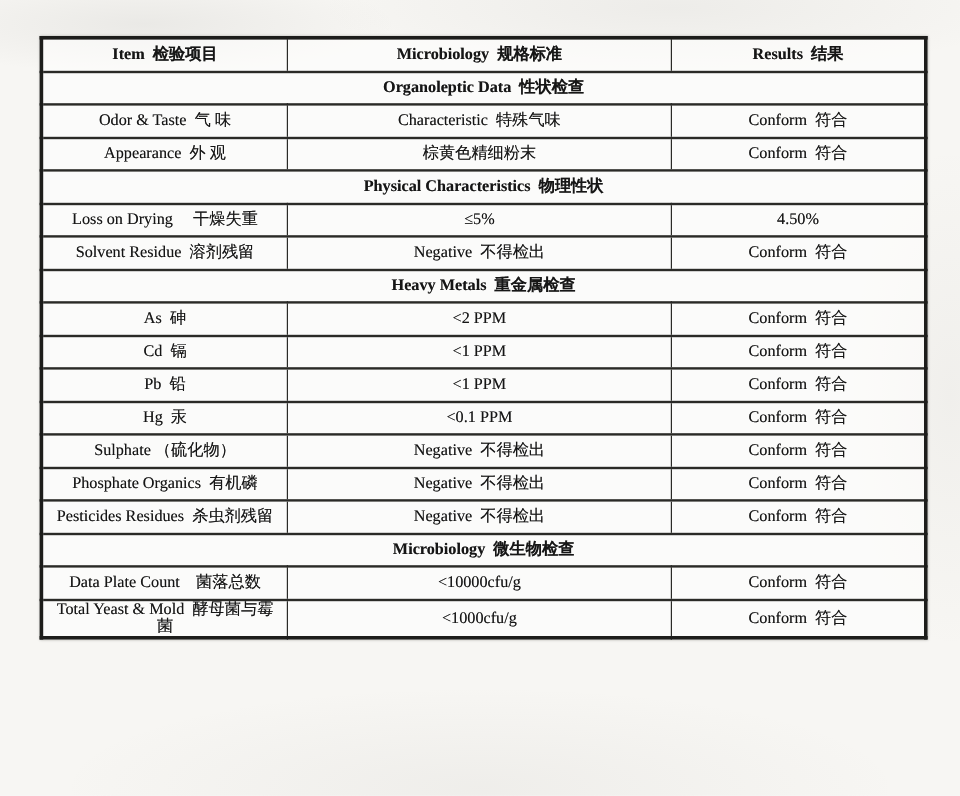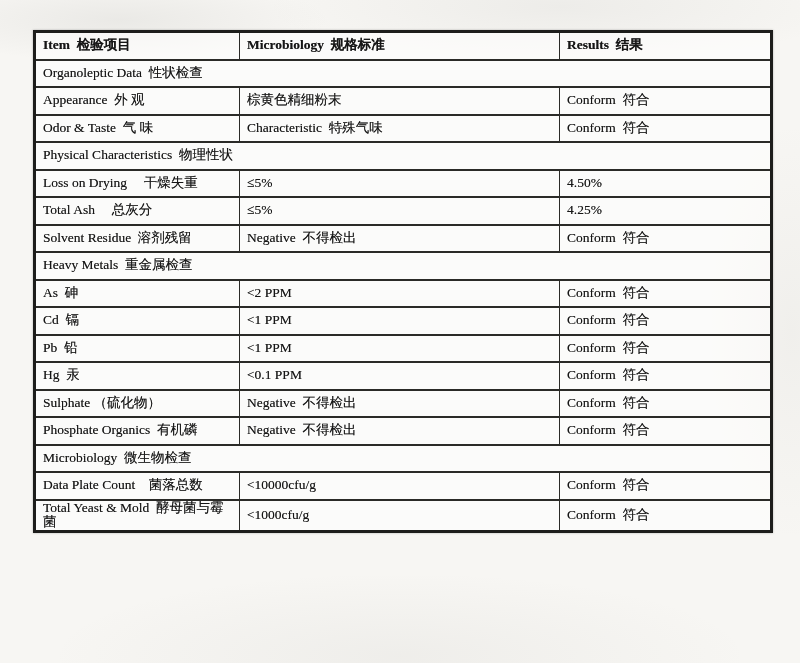--- a/index.html
+++ b/index.html
@@ -36,31 +36,31 @@
   col.c-res  { width: 212px; }
   th, td {
     border: 1.6px solid #2a2a27;
     border-top-width: 2px;
     border-bottom-width: 2px;
     height: 25.5px;
     padding: 0 7px;
     font-size: 13.5px;
     line-height: 1.1;
     vertical-align: middle;
-    text-align: left;
+    text-align: center;
     white-space: pre-wrap;
     overflow: hidden;
     text-shadow: 0 0 0.5px rgba(20,20,20,0.55);
   }
   thead th {
     font-weight: bold;
     font-size: 13.5px;
   }
   tr.section-row td {
-    font-weight: normal;
+    font-weight: bold;
     border-left: none;
     border-right: none;
   }
 </style>
 </head>
 <body>
 
 <div class="sheet">
   <table class="coa">
     <colgroup>
@@ -73,41 +73,36 @@
         <th>Item  检验项目</th>
         <th>Microbiology  规格标准</th>
         <th>Results  结果</th>
       </tr>
     </thead>
     <tbody>
         <tr class="section-row">
           <td colspan="3">Organoleptic Data  性状检查</td>
         </tr>
         <tr>
-          <td>Appearance  外 观</td>
-          <td>棕黄色精细粉末</td>
+          <td>Odor &amp; Taste  气 味</td>
+          <td>Characteristic  特殊气味</td>
           <td>Conform  符合</td>
         </tr>
         <tr>
-          <td>Odor &amp; Taste  气 味</td>
-          <td>Characteristic  特殊气味</td>
+          <td>Appearance  外 观</td>
+          <td>棕黄色精细粉末</td>
           <td>Conform  符合</td>
         </tr>
         <tr class="section-row">
           <td colspan="3">Physical Characteristics  物理性状</td>
         </tr>
         <tr>
           <td>Loss on Drying     干燥失重</td>
           <td>≤5%</td>
           <td>4.50%</td>
-        </tr>
-        <tr>
-          <td>Total Ash     总灰分</td>
-          <td>≤5%</td>
-          <td>4.25%</td>
         </tr>
         <tr>
           <td>Solvent Residue  溶剂残留</td>
           <td>Negative  不得检出</td>
           <td>Conform  符合</td>
         </tr>
         <tr class="section-row">
           <td colspan="3">Heavy Metals  重金属检查</td>
         </tr>
         <tr>
@@ -133,20 +128,25 @@
         <tr>
           <td>Sulphate （硫化物）</td>
           <td>Negative  不得检出</td>
           <td>Conform  符合</td>
         </tr>
         <tr>
           <td>Phosphate Organics  有机磷</td>
           <td>Negative  不得检出</td>
           <td>Conform  符合</td>
         </tr>
+        <tr>
+          <td>Pesticides Residues  杀虫剂残留</td>
+          <td>Negative  不得检出</td>
+          <td>Conform  符合</td>
+        </tr>
         <tr class="section-row">
           <td colspan="3">Microbiology  微生物检查</td>
         </tr>
         <tr>
           <td>Data Plate Count    菌落总数</td>
           <td>&lt;10000cfu/g</td>
           <td>Conform  符合</td>
         </tr>
         <tr>
           <td>Total Yeast &amp; Mold  酵母菌与霉菌</td>

